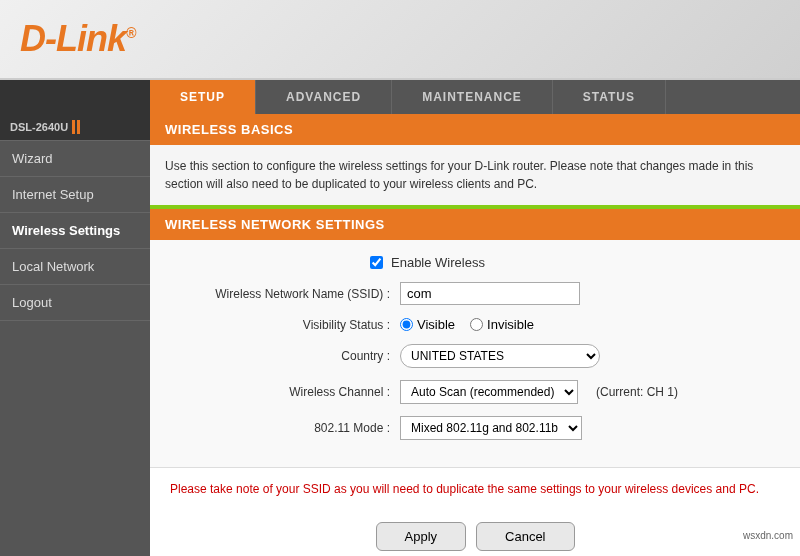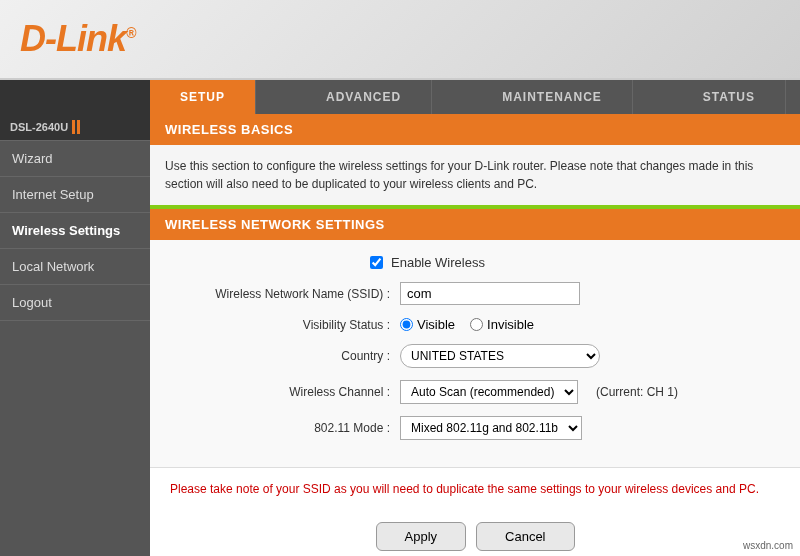--- a/index.html
+++ b/index.html
@@ -4,21 +4,21 @@
   <style>
     * { margin: 0; padding: 0; box-sizing: border-box; }
     body { font-family: Arial, sans-serif; font-size: 13px; background: #c0c0c0; width: 800px; height: 556px; overflow: hidden; }
 
     
     .header { background: #e8e8e8; height: 80px; display: flex; align-items: center; padding: 0 20px; border-bottom: 2px solid #ccc; background: linear-gradient(135deg, #f0f0f0 0%, #d0d0d0 100%); }
     .logo-container { display: flex; align-items: center; }
     .logo-text { font-size: 36px; font-weight: bold; color: #e87722; font-style: italic; letter-spacing: -1px; }
 
     
-    .nav-tabs { display: flex; background: #555; border-bottom: none; margin-left: 150px; gap: 40px; }
+    .nav-tabs { display: flex; background: #555; border-bottom: none; margin-left: 150px; }
     .nav-tabs .tab { padding: 10px 30px; color: #ccc; font-weight: bold; font-size: 12px; letter-spacing: 1px; cursor: pointer; border-right: 1px solid #666; }
     .nav-tabs .tab.active { background: #e87722; color: white; }
 
     
     .main-layout { display: flex; height: 446px; }
 
     
     .sidebar { width: 150px; background: #555; color: white; flex-shrink: 0; }
     .sidebar .device-label { background: #333; color: #ccc; padding: 6px 10px; font-size: 11px; font-weight: bold; display: flex; align-items: center; gap: 4px; border-bottom: 1px solid #666; }
     .sidebar .device-label .stripes { display: inline-flex; gap: 2px; }
@@ -58,21 +58,21 @@
     
     .warning-text { color: #cc0000; font-size: 12px; padding: 12px 20px; line-height: 1.5; background: white; }
 
     
     .action-buttons { display: flex; justify-content: center; gap: 10px; padding: 12px; background: white; }
     .btn { padding: 6px 28px; font-size: 13px; cursor: pointer; border: 1px solid #999; border-radius: 6px; }
     .btn-apply { background: #e8e8e8; font-weight: normal; }
     .btn-cancel { background: #e8e8e8; }
 
     
-    .watermark { position: fixed; bottom: 4px; right: 4px; font-size: 10px; color: #666; background: rgba(255,255,255,0.7); padding: 1px 3px; }
+    .watermark { position: fixed; bottom: 14px; right: 4px; font-size: 10px; color: #666; background: rgba(255,255,255,0.7); padding: 1px 3px; }
   </style>
 </head>
 <body>
 
 <div class="header">
   <div class="logo-container">
     <span class="logo-text">
       D-Link<sup style="font-size:14px; color:#e87722;">®</sup>
     </span>
   </div>

